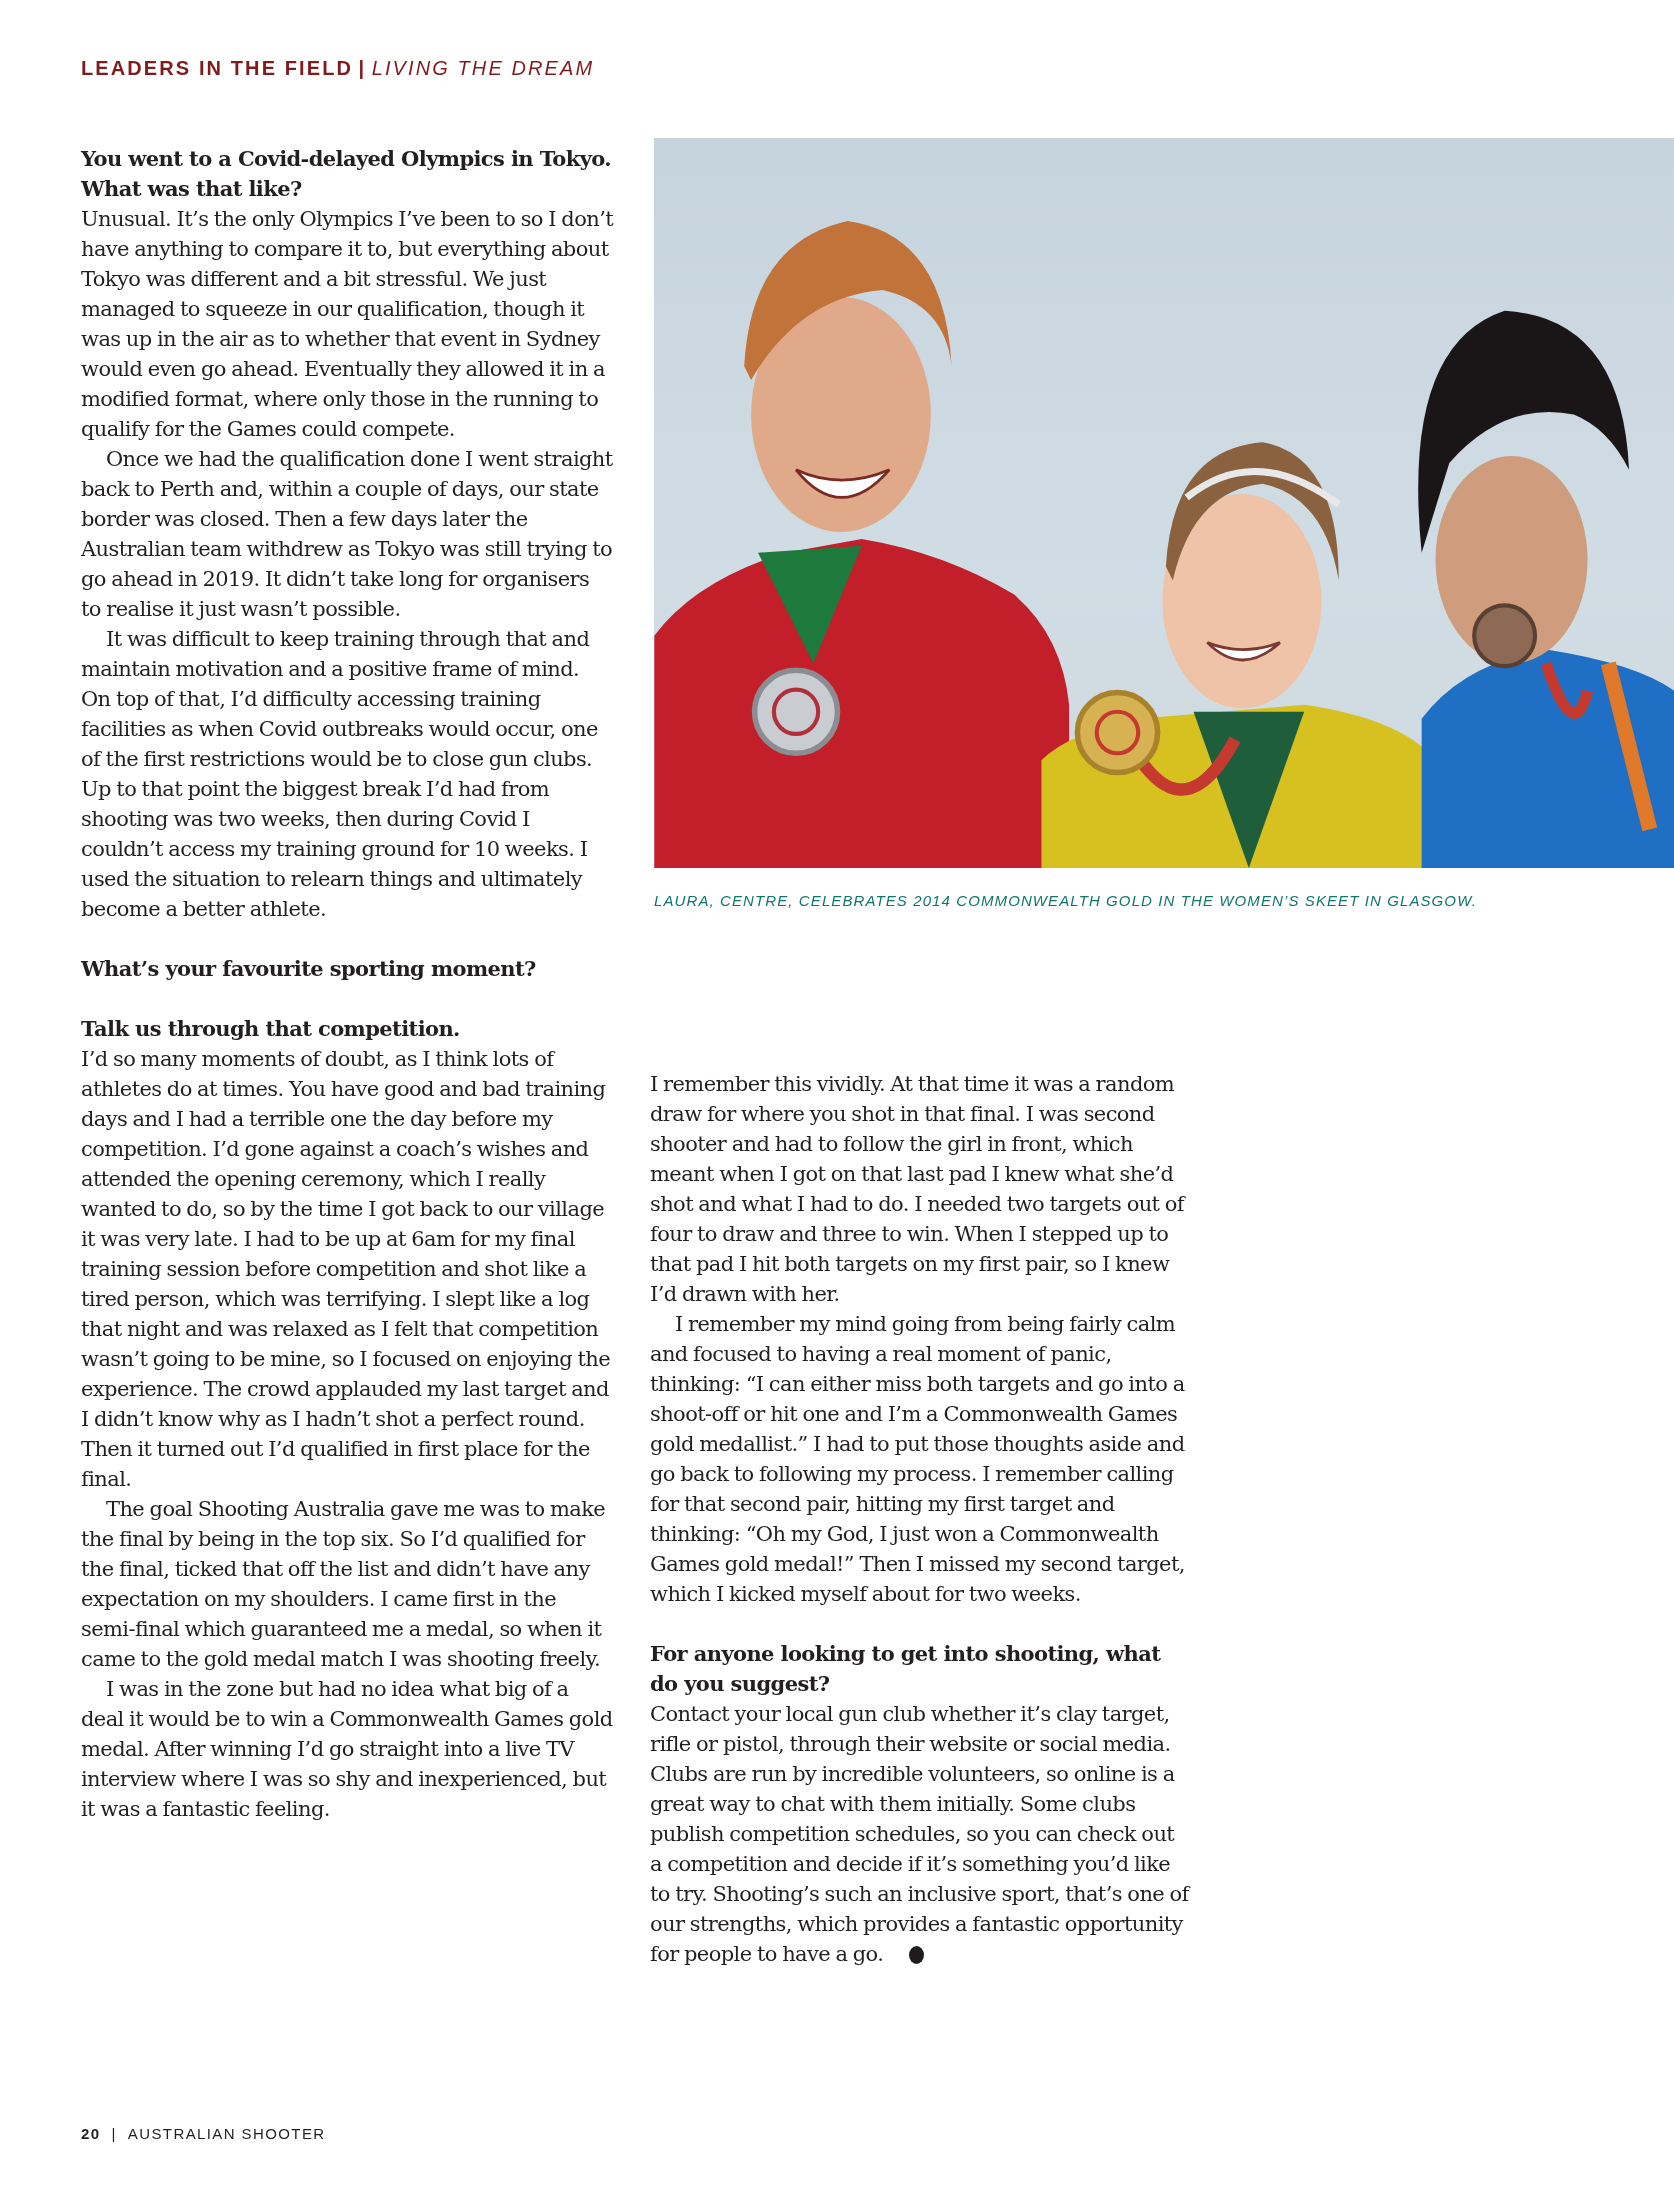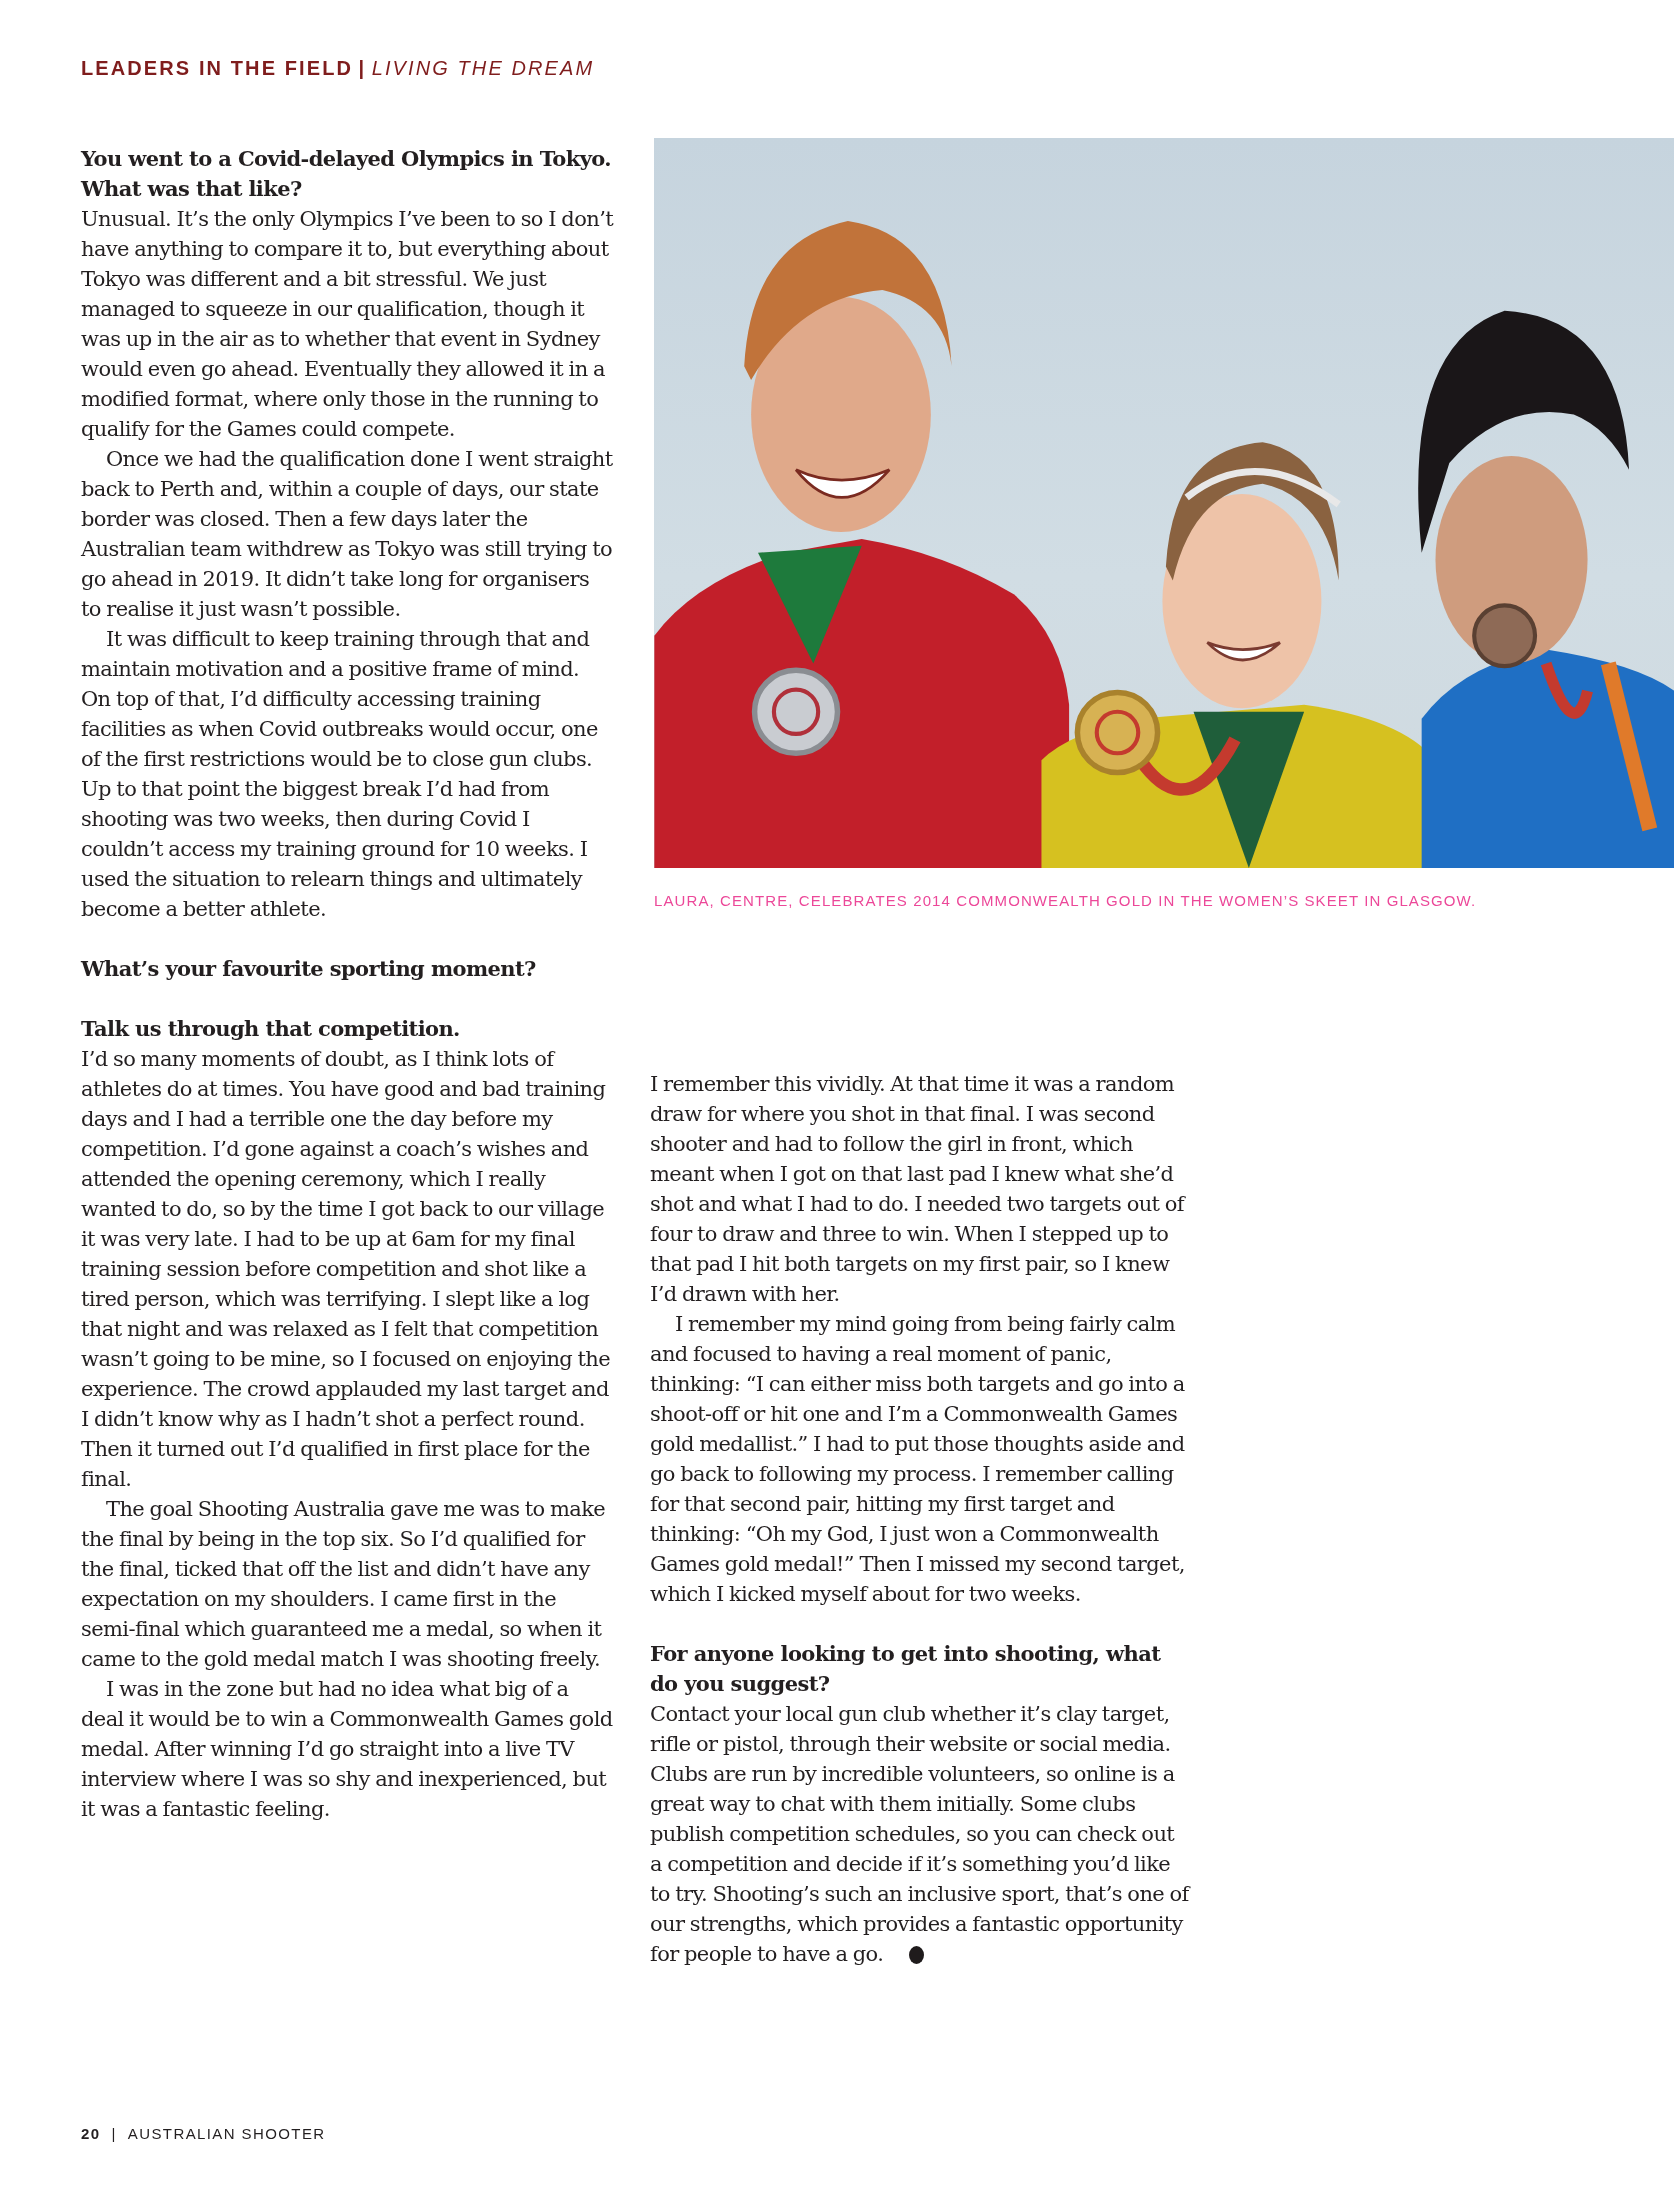--- a/index.html
+++ b/index.html
@@ -21,21 +21,21 @@
   .col h3 { margin: 0; font-weight: bold; font-size: 21px; line-height: 30px; letter-spacing: -0.6px; }
   .col .block { margin-bottom: 30px; }
 
   .photo {
     position: absolute; left: 654px; top: 138px; width: 1021px; height: 730px;
     overflow: hidden; background: #c9d6df;
   }
   .photo .sky { position: absolute; inset: 0; background: linear-gradient(180deg, #c6d4de 0%, #d1dde4 60%, #cfd9df 100%); }
   .caption {
     position: absolute; left: 654px; top: 892px;
-    font-family: "Liberation Sans", sans-serif; font-size: 15px; letter-spacing: 1.1px; color: #ec4899; white-space: nowrap;
+    font-family: "Liberation Sans", sans-serif; font-size: 15px; letter-spacing: 1.1px; color: #0f766e; white-space: nowrap; font-style: italic;
   }
   .end-mark { display: inline-block; width: 15px; height: 18px; border-radius: 50%; background: #1f1b1c; vertical-align: -2.8px; margin-left: 26px; }
 
   .folio {
     position: absolute; left: 81px; top: 2125px;
     font-family: "Liberation Sans", sans-serif; font-size: 15px; letter-spacing: 1.4px; color: #231f20; white-space: nowrap;
   }
   .folio .num { font-weight: bold; }
   .folio .bar { margin: 0 11px; font-weight: normal; }
 </style>

